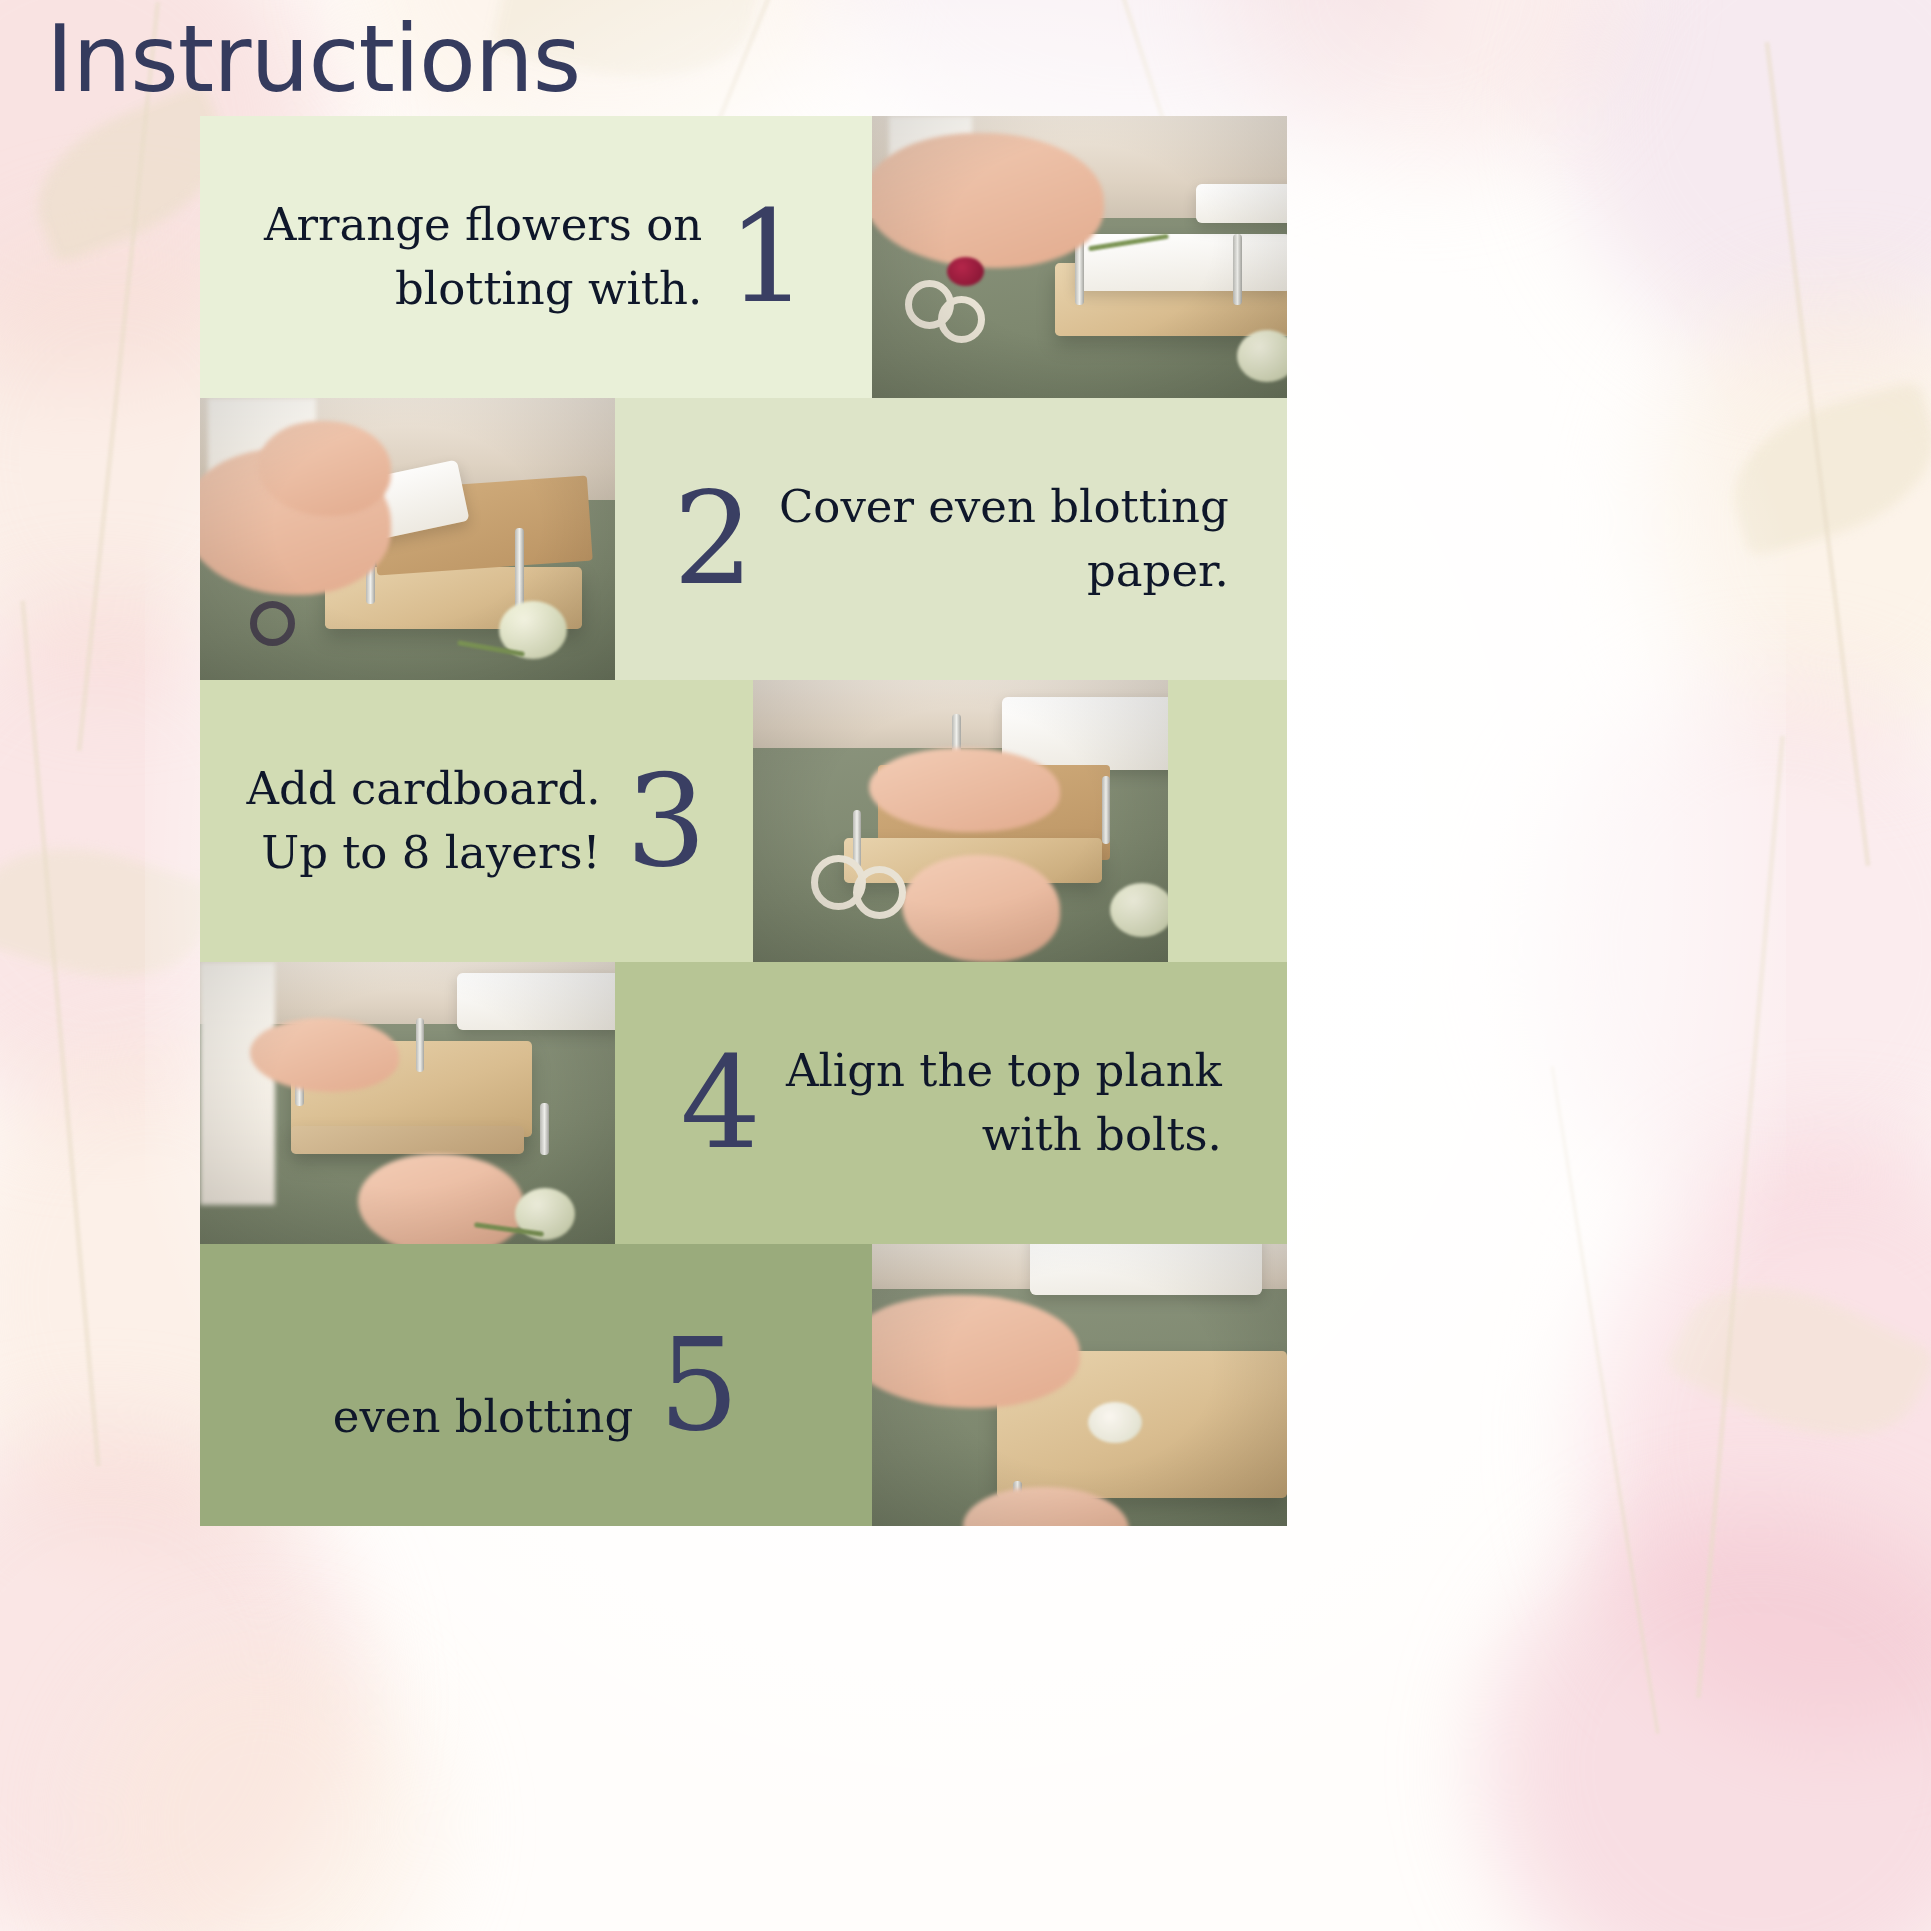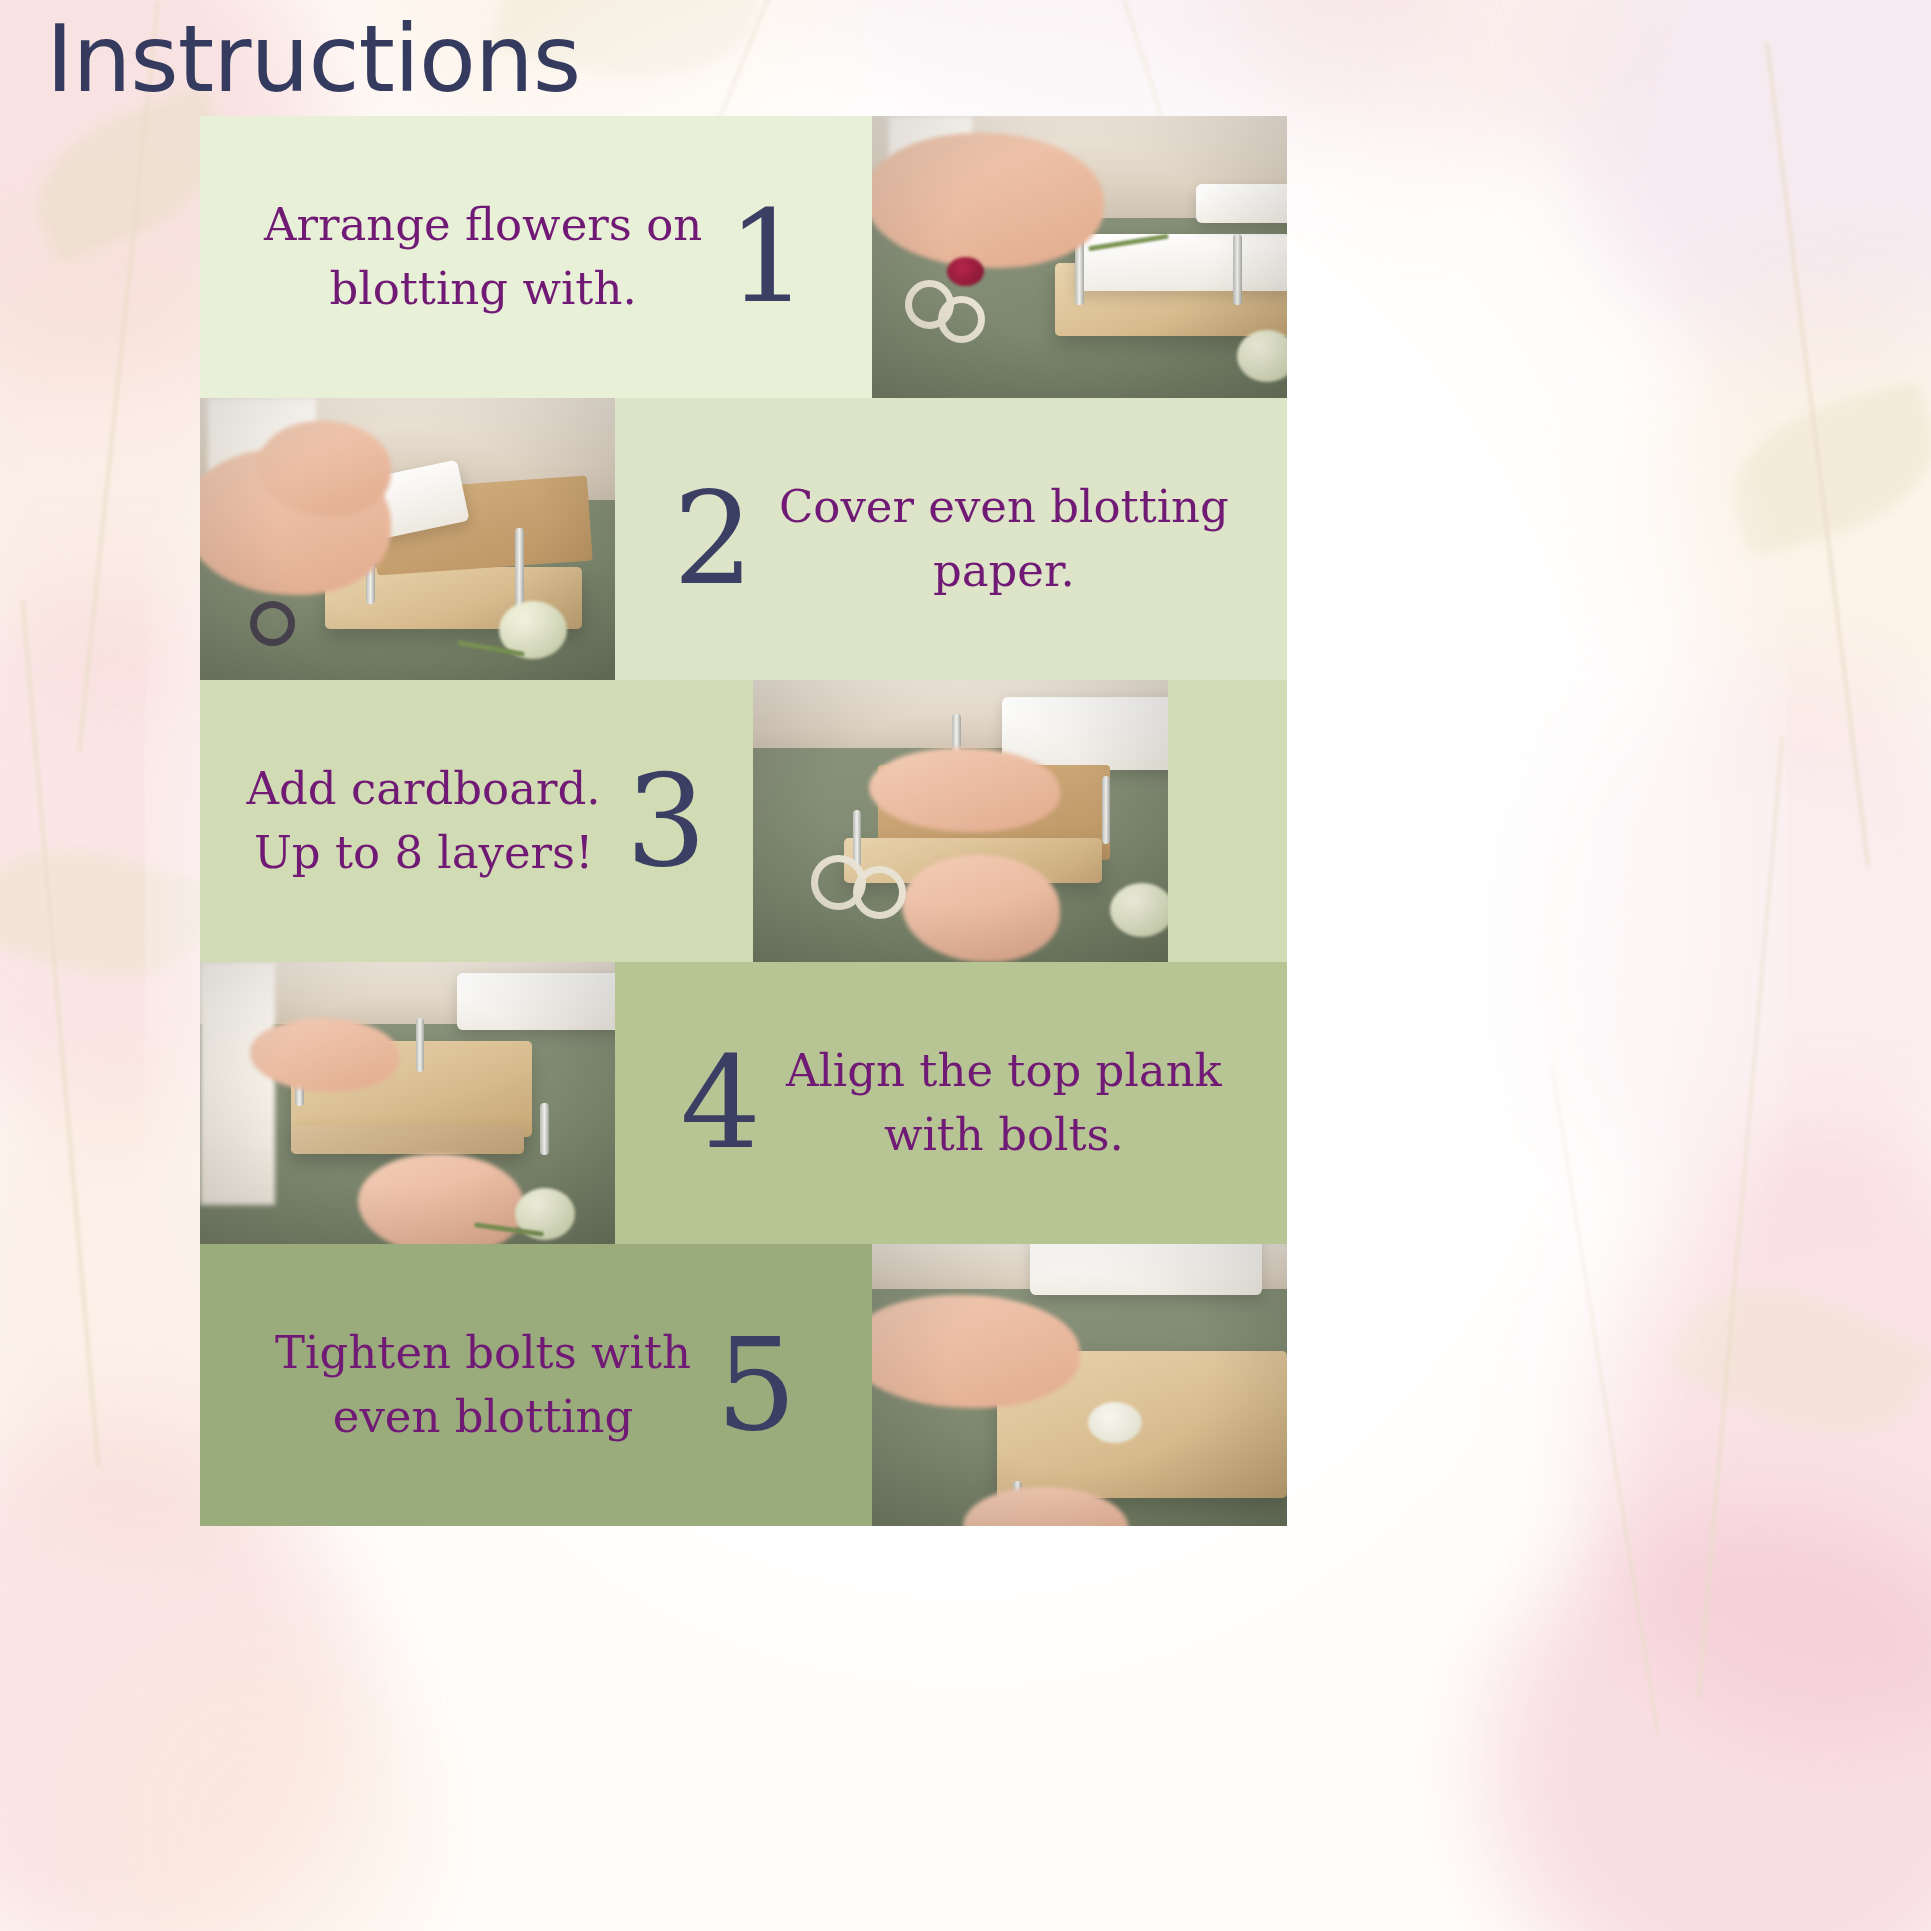--- a/index.html
+++ b/index.html
@@ -36,25 +36,25 @@
   .row .panel{display:flex;align-items:center;justify-content:center;box-sizing:border-box;}
 
   .txtwrap{
     display:flex;align-items:center;justify-content:center;
     gap:25px;
     box-sizing:border-box;
     padding:9.7px 25px;
     width:100%;height:100%;
   }
   .steptext{
-    color:#701a75;
+    color:#0f172a;
     font-family:"DejaVu Serif", serif;
     font-size:45px;
     line-height:1.42;
-    text-align:center;
+    text-align:right;
     font-weight:400;
   }
   .stepnum{
     color:#3a3f63;
     font-family:"DejaVu Serif", serif;
     font-size:127px;
     line-height:1;
     font-weight:400;
     flex:0 0 auto;
   }
@@ -240,21 +240,21 @@
           <span>with bolts.</span>
         </div>
       </div>
     </div>
   </div>
 
   <div class="row" style="height: 282px; background: rgb(154, 171, 124);">
     <div class="panel" style="width: 672px; background: rgb(154, 171, 124);">
       <div class="txtwrap">
         <div class="steptext">
-          <span>Tighten bolts with</span><br>
+          <br>
           <span>even blotting</span>
         </div>
         <div class="stepnum">5</div>
       </div>
     </div>
     <div class="panel photo" style="width:415px;">
       <div class="wall" style="height:20%;"></div>
       <div class="tabletop" style="height:84%;"></div>
       <div class="paperstack" style="left:38%;top:-4%;width:56%;height:22%;"></div>
       <div class="plank" style="left:30%;top:38%;width:70%;height:52%;"></div>

